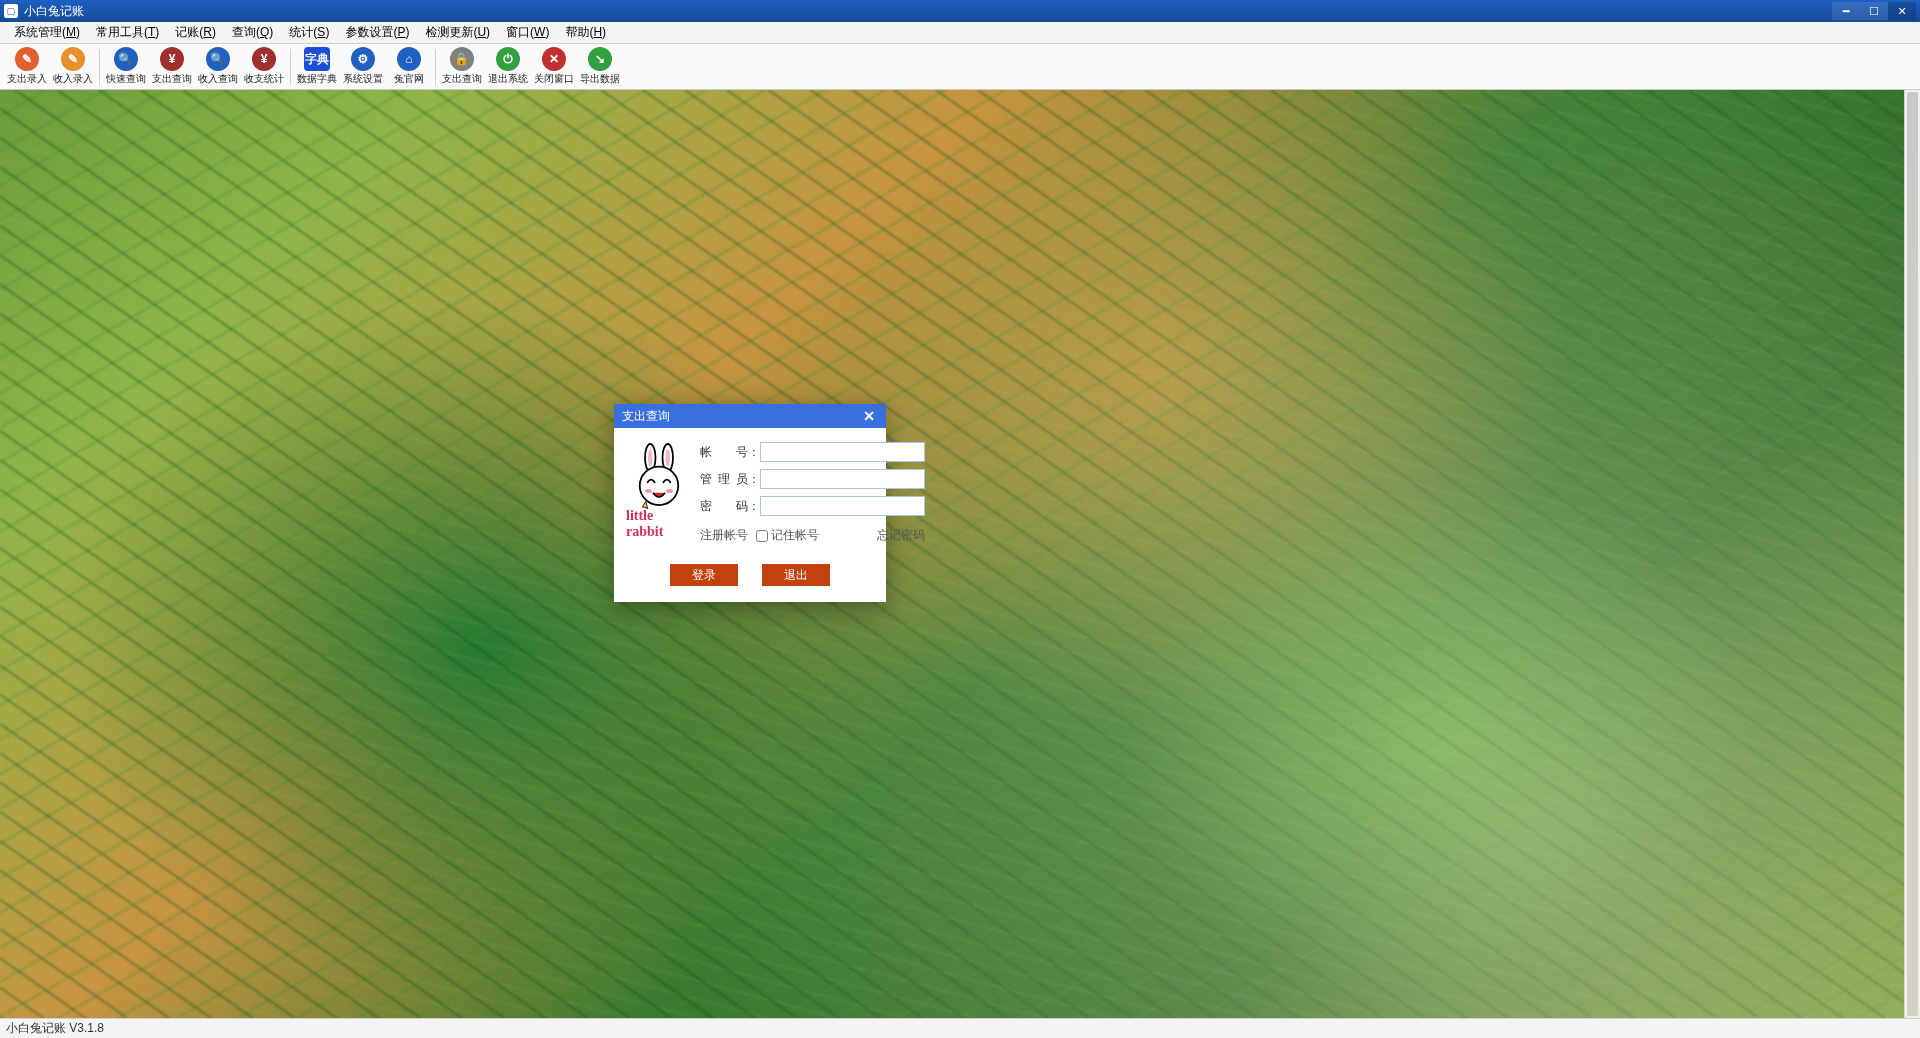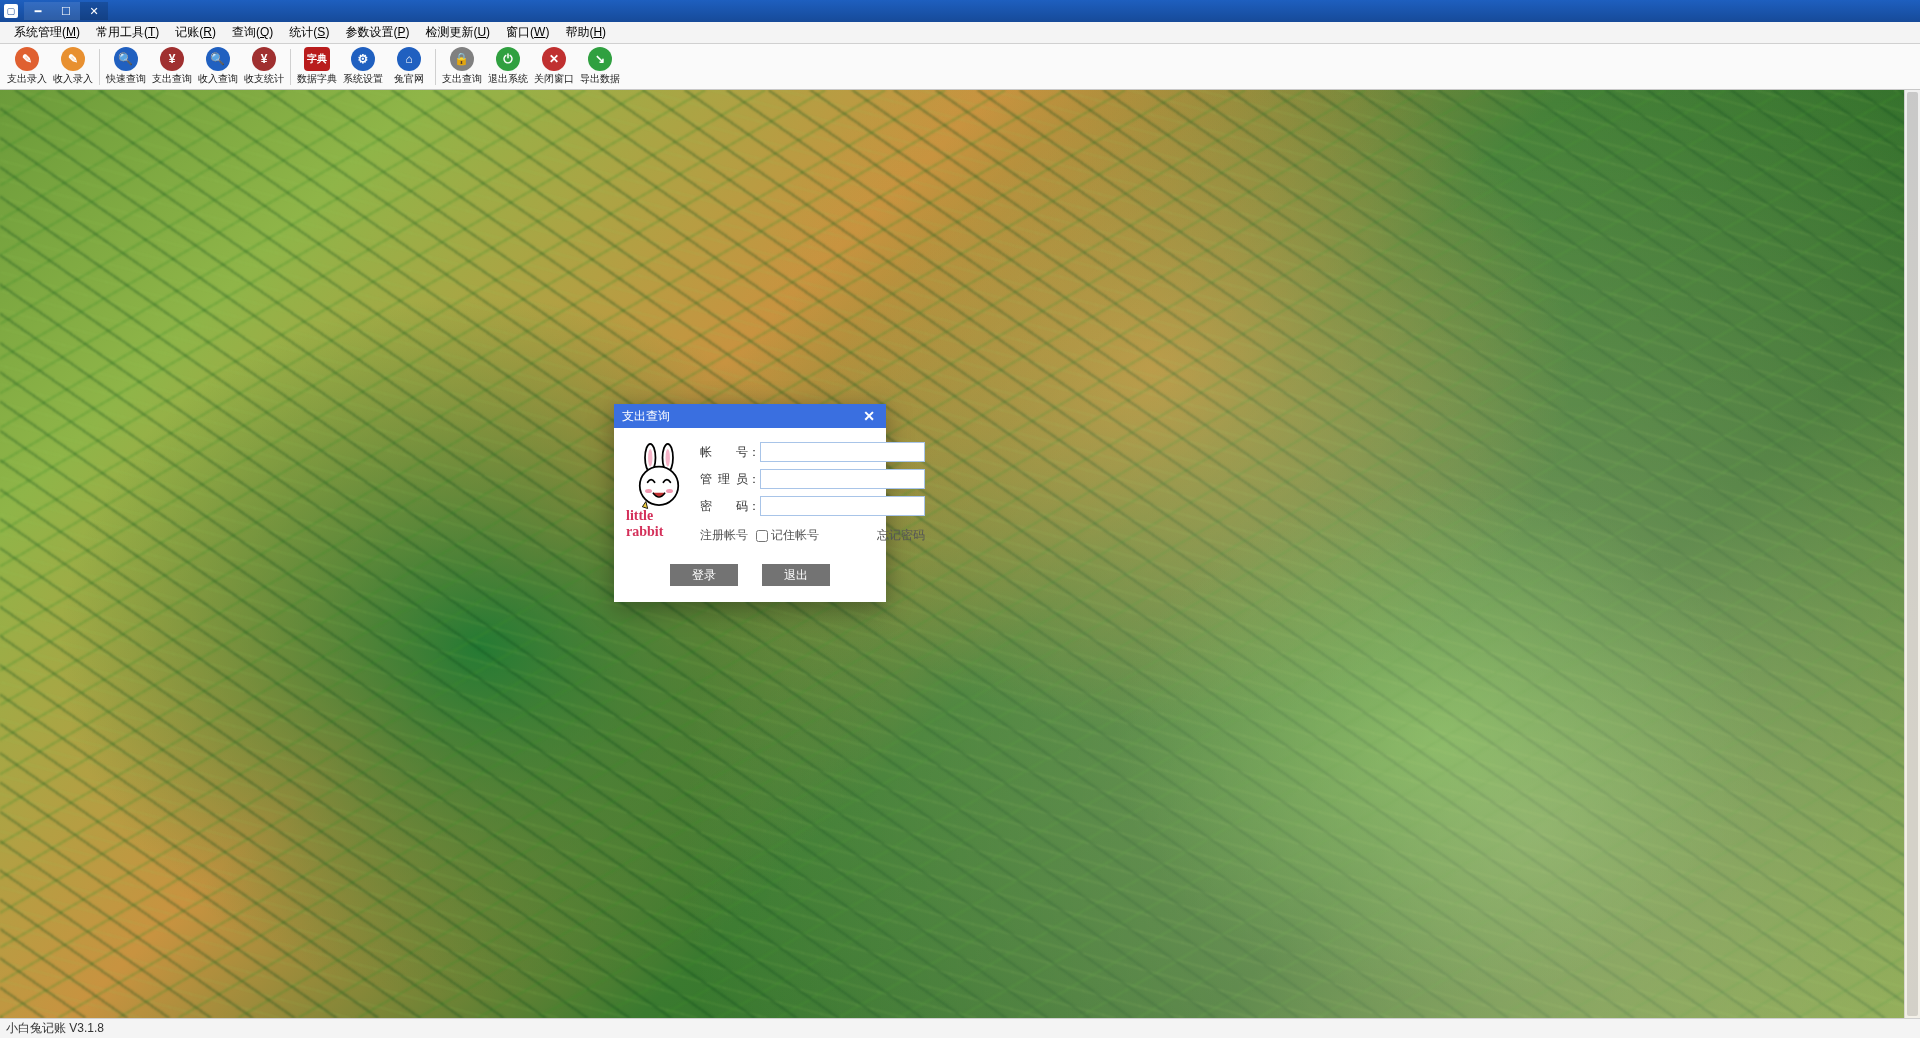--- a/index.html
+++ b/index.html
@@ -64,28 +64,29 @@
 .dialog-form { flex: 1; display: flex; flex-direction: column; gap: 7px; }
 .form-row { display: flex; align-items: center; }
 .form-row label { width: 48px; text-align: justify; text-align-last: justify; font-size: 12px; color: #333; white-space:nowrap; }
 .form-row .colon { color:#333; }
 .form-row input[type="text"], .form-row input[type="password"] { flex: 1; height: 20px; border: 1px solid #a8c4e8; padding: 0 4px; font-size: 12px; outline:none; }
 .form-links { display: flex; align-items: center; font-size: 12px; color: #555; gap: 8px; margin-top: 4px; }
 .form-links .link { cursor: pointer; }
 .form-links .chk { display: flex; align-items: center; gap: 3px; cursor: pointer; }
 .form-links .spacer { flex: 1; }
 .dialog-actions { display: flex; gap: 24px; justify-content: center; padding: 6px 0 16px; }
-.dialog-actions button { width: 68px; height: 22px; background: #737373; color: #fff; border: none; font-size: 12px; cursor: pointer; }
+.dialog-actions button { width: 68px; height: 22px; background: #c2410c; color: #fff; border: none; font-size: 12px; cursor: pointer; }
 input[type="checkbox"]{ width:12px; height:12px; }
 </style>
 </head>
 <body>
 
 <div class="titlebar">
   <div class="app-icon">▢</div>
+  <div class="title">小白兔记账</div>
   <div class="win-controls">
     <div class="win-btn">━</div>
     <div class="win-btn">☐</div>
     <div class="win-btn close">✕</div>
   </div>
 </div>
 
 <div class="menubar" id="menubar">
     <div class="menu-item">系统管理(<span class="hotkey">M</span>)</div>
     <div class="menu-item">常用工具(<span class="hotkey">T</span>)</div>
@@ -119,21 +120,21 @@
     <div class="tb-btn">
       <div class="tb-icon" style="background: rgb(32, 96, 192);">🔍</div>
       <div class="tb-label">收入查询</div>
     </div>
     <div class="tb-btn">
       <div class="tb-icon" style="background: rgb(160, 48, 48);">¥</div>
       <div class="tb-label">收支统计</div>
     </div>
     <div class="sep"></div>
     <div class="tb-btn">
-      <div class="tb-icon" style="background: #b91c1c; font-size: 10px; border-radius: 4px; width: 26px;">字典</div>
+      <div class="tb-icon" style="background: #1d4ed8; font-size: 12px; border-radius: 4px; width: 26px;">字典</div>
       <div class="tb-label">数据字典</div>
     </div>
     <div class="tb-btn">
       <div class="tb-icon" style="background: rgb(32, 96, 192);">⚙</div>
       <div class="tb-label">系统设置</div>
     </div>
     <div class="tb-btn">
       <div class="tb-icon" style="background: rgb(32, 96, 192);">⌂</div>
       <div class="tb-label">兔官网</div>
     </div>

